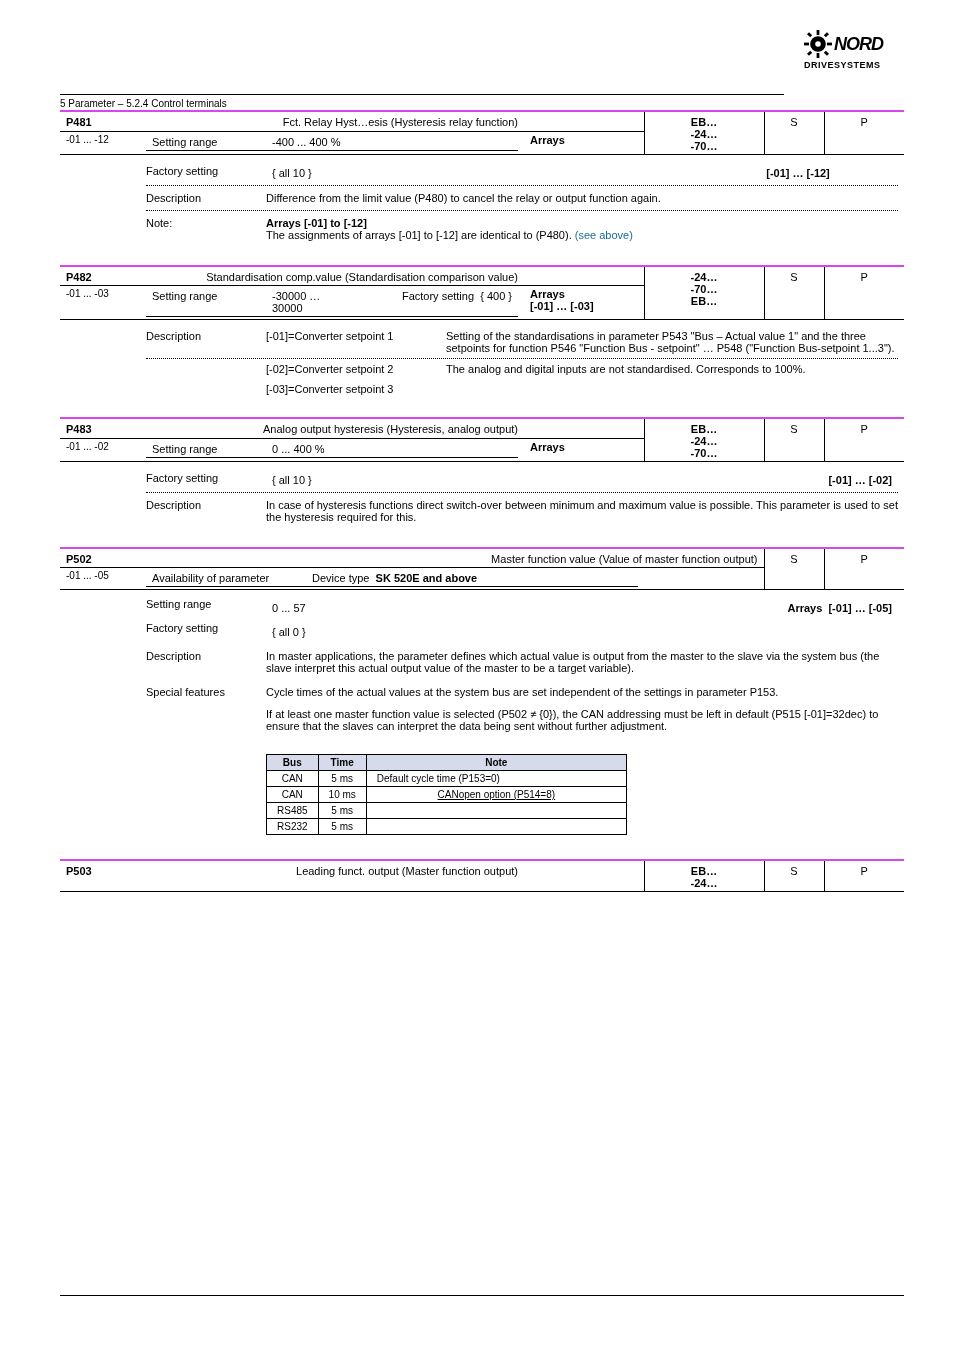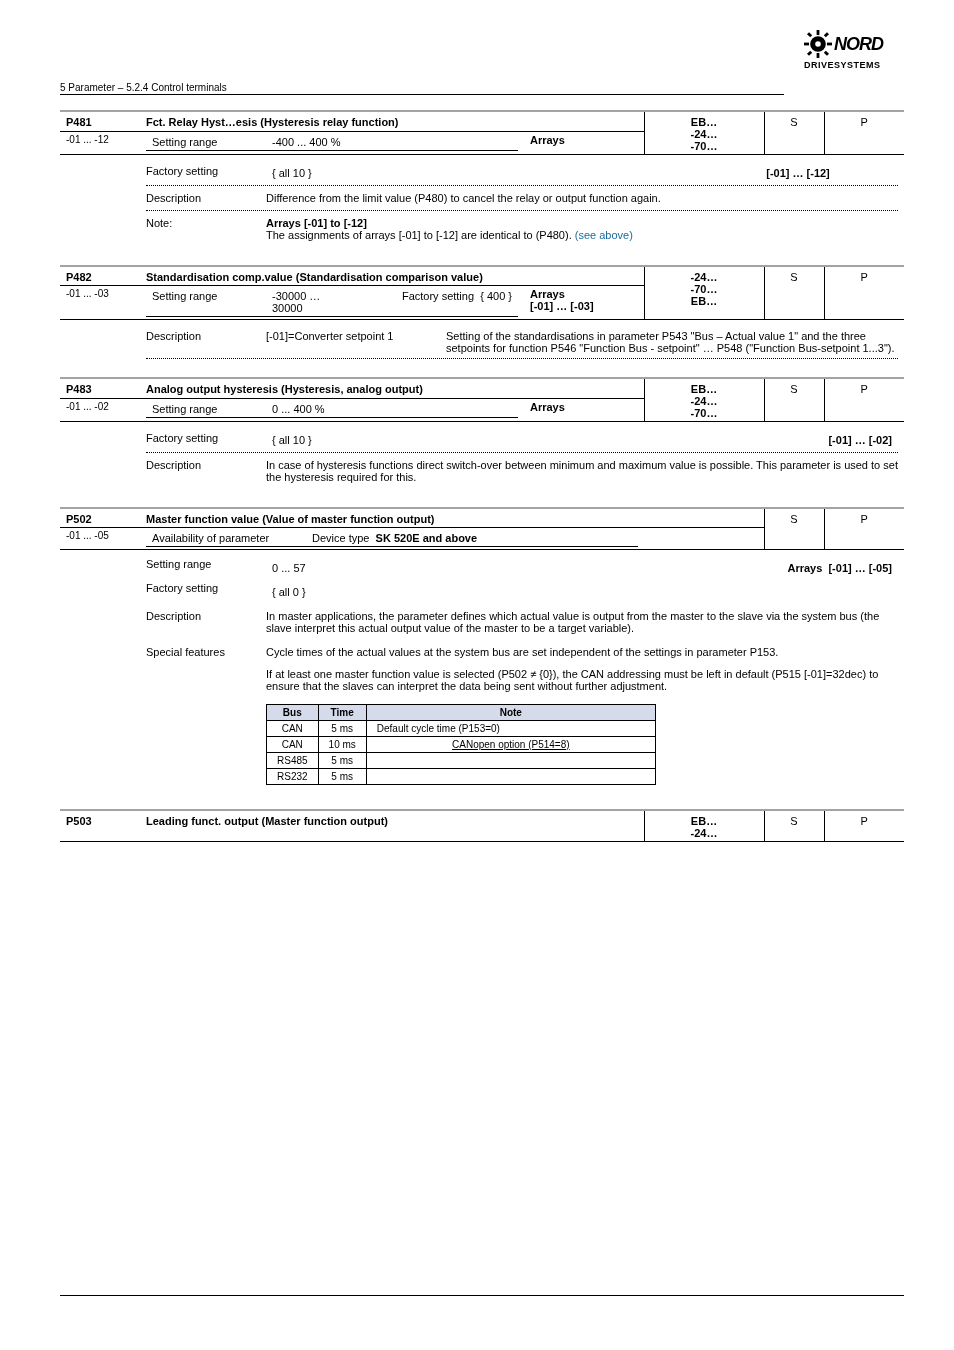--- a/index.html
+++ b/index.html
@@ -36,58 +36,58 @@
   }
   .header-line {
     position: absolute;
     top: 94px;
     left: 60px;
     right: 170px;
     border-bottom: 1px solid #000;
   }
   .header-title {
     position: absolute;
-    top: 82px;
+    top: 98px;
     left: 60px;
     font-size: 10px;
   }
   .page-content {
     margin-top: 80px;
   }
   .param-block { margin-top: 12px; }
   .param-table {
     width: 100%;
     border-collapse: collapse;
   }
   .param-table td, .param-table th { vertical-align: top; }
-  .top-rule { border-top: 2px solid #a3a3a3; }
+  .top-rule { border-top: 2px solid #d946ef; }
   .hdr-row td {
     padding: 4px 6px 2px 6px;
     border-bottom: 1px solid #000;
   }
   .hdr-code { width: 80px; font-weight: 700; }
-  .hdr-name { font-weight: 700; }
+  .hdr-name { font-weight: 400; text-align: right; }
   .hdr-p    { width: 120px; font-weight: 700; }
   .hdr-eb   { width: 120px; font-weight: 700; text-align: center; border-left: 1px solid #000; border-right: 1px solid #000; }
   .hdr-s    { width: 60px; text-align: center; border-right: 1px solid #000; }
   .hdr-p2   { width: 80px; text-align: center; }
   .sub-row td {
     padding: 2px 6px;
     border-bottom: 1px solid #000;
   }
   .sub-left { width: 80px; font-size: 10px; }
   .sub-array { width: 120px; font-weight: 700; }
   .body-row td { padding: 6px 6px; vertical-align: top; }
   .dotted-sep {
     border-top: 1px dotted #000;
     height: 0;
   }
   .inner-table {
     border-collapse: collapse;
-    margin-top: 2px;
+    margin-top: 12px;
   }
   .inner-table td, .inner-table th {
     border: 1px solid #000;
     padding: 2px 10px;
     font-size: 10px;
     text-align: center;
   }
   .inner-table th { background: #d5dbea; font-weight: 700; }
   .footer {
     position: absolute;
@@ -251,20 +251,33 @@
           <td style="padding:4px 0; width:180px; vertical-align:top;">[-01]=Converter setpoint 1</td>
           <td style="padding:4px 0; vertical-align:top;" rowspan="2">Setting of the standardisations in parameter P543 "Bus – Actual value 1" and the three setpoints for function P546 "Function Bus - setpoint" … P548 ("Function Bus-setpoint 1...3").</td>
         </tr>
         <tr>
                   <td></td>
                   <td></td>
                 </tr>
       </tbody>
             </table>
       <div class="dotted-sep"></div>
+      <table style="width:100%; border-collapse:collapse;">
+        <tbody>
+                <tr>
+          <td style="width:120px;"></td>
+          <td style="padding:4px 0; width:180px;">[-02]=Converter setpoint 2</td>
+          <td style="padding:4px 0;" rowspan="2">The analog and digital inputs are not standardised. Corresponds to 100%.</td>
+        </tr>
+        <tr>
+          <td></td>
+          <td style="padding:4px 0;">[-03]=Converter setpoint 3</td>
+        </tr>
+      </tbody>
+            </table>
     </td>
   </tr>
 </tbody>
     </table>
 
 <table class="param-table top-rule param-block">
   <tbody>
         <tr class="hdr-row">
     <td class="hdr-code">P483</td>
     <td class="hdr-name">Analog output hysteresis (Hysteresis, analog output)</td>
@@ -370,21 +383,21 @@
           <td colspan="2" style="padding:4px 0;">If at least one master function value is selected (P502 ≠ {0}), the CAN addressing must be left in default (P515 [-01]=32dec) to ensure that the slaves can interpret the data being sent without further adjustment.</td>
         </tr>
         <tr>
           <td></td>
           <td colspan="2" style="padding:6px 0;">
             <table class="inner-table">
               <tbody>
                         <tr>
                 <th>Bus</th>
                 <th>Time</th>
-                <th style="width:289px;">Note</th>
+                <th style="width:260px;">Note</th>
               </tr>
               <tr>
                 <td>CAN</td>
                 <td>5 ms</td>
                 <td style="text-align:left;">Default cycle time (P153=0)</td>
               </tr>
               <tr>
                 <td>CAN</td>
                 <td>10 ms</td>
                 <td style="text-align:center;text-decoration:underline;">CANopen option (P514=8)</td>

